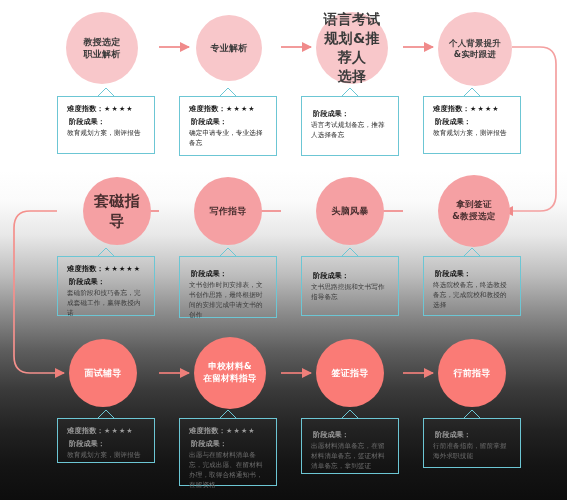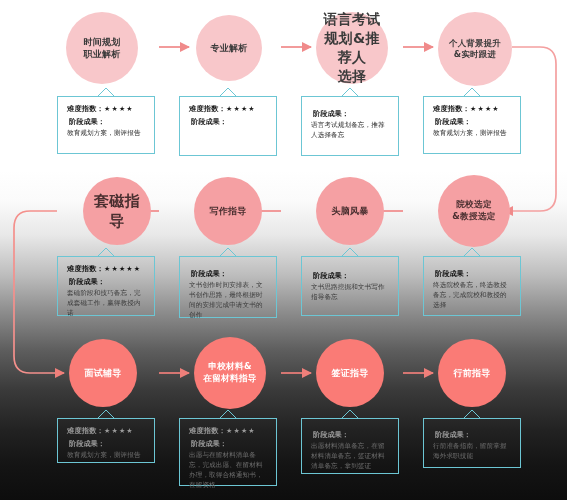--- a/index.html
+++ b/index.html
@@ -107,21 +107,21 @@
       <path d="M220,418 L228,410 L236,418"></path>
       <path d="M342,418 L350,410 L358,418"></path>
       <path d="M464,418 L472,410 L480,418"></path>
     </g>
   </svg>
 
   <div class="layer">
 
     <div class="circle c-r1" style="left:66px;top:12px;width:72px;height:72px;font-size:9px;">
       <div>
-        <span>时间规划</span>
+        <span>教授选定</span>
         <span>职业解析</span>
       </div>
     </div>
     <div class="circle c-r1" style="left:196px;top:15px;width:66px;height:66px;font-size:9px;">
       <div>
           <span>专业解析</span>
         </div>
     </div>
     <div class="circle c-r1" style="left:316px;top:12px;width:72px;height:72px;font-size:14px;">
       <div>
@@ -143,20 +143,21 @@
       </div>
       <div class="hd2">阶段成果：</div>
       <div class="bd">教育规划方案，测评报告</div>
     </div>
 
     <div class="box b-light" style="left:179px;top:96px;width:98px;height:60px;">
       <div class="hd">
         <span>难度指数：</span><span class="stars">★★★★</span>
       </div>
       <div class="hd2">阶段成果：</div>
+      <div class="bd">确定申请专业，专业选择备忘</div>
     </div>
 
     <div class="box b-light" style="left:301px;top:96px;width:98px;height:60px;padding-top:12px;">
       <div class="hd2">阶段成果：</div>
       <div class="bd">语言考试规划备忘，推荐人选择备忘</div>
     </div>
 
     <div class="box b-light" style="left:423px;top:96px;width:98px;height:58px;">
       <div class="hd">
         <span>难度指数：</span><span class="stars">★★★★</span>
@@ -175,21 +176,21 @@
           <span>写作指导</span>
         </div>
     </div>
     <div class="circle c-r2" style="left:316px;top:177px;width:68px;height:68px;font-size:9px;">
       <div>
           <span>头脑风暴</span>
         </div>
     </div>
     <div class="circle c-r2" style="left:438px;top:175px;width:72px;height:72px;font-size:8.6px;">
       <div>
-        <span>院校选定</span>
+        <span>拿到签证</span>
         <span>&amp;教授选定</span>
       </div>
     </div>
 
     <div class="box b-mid" style="left:57px;top:256px;width:98px;height:60px;">
       <div class="hd">
         <span>难度指数：</span><span class="stars">★★★★★</span>
       </div>
       <div class="hd2">阶段成果：</div>
       <div class="bd">套磁阶段和技巧备忘，完成套磁工作，赢得教授内诺</div>

